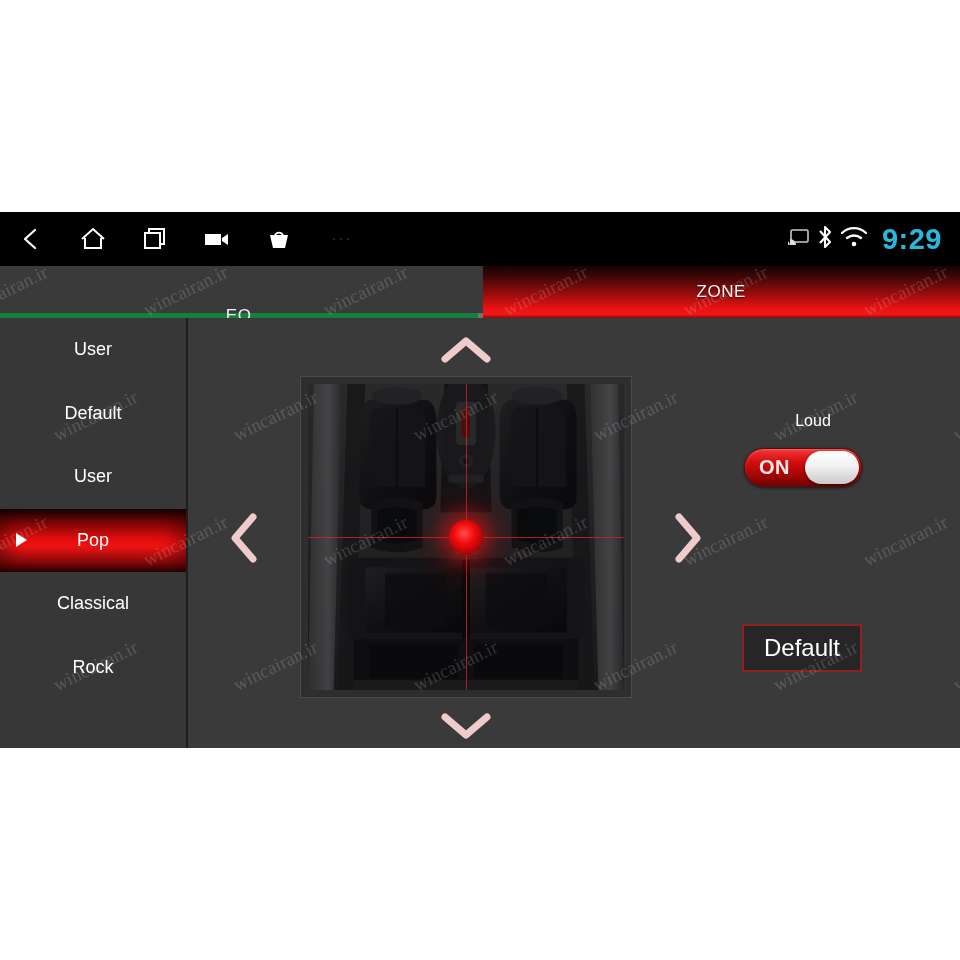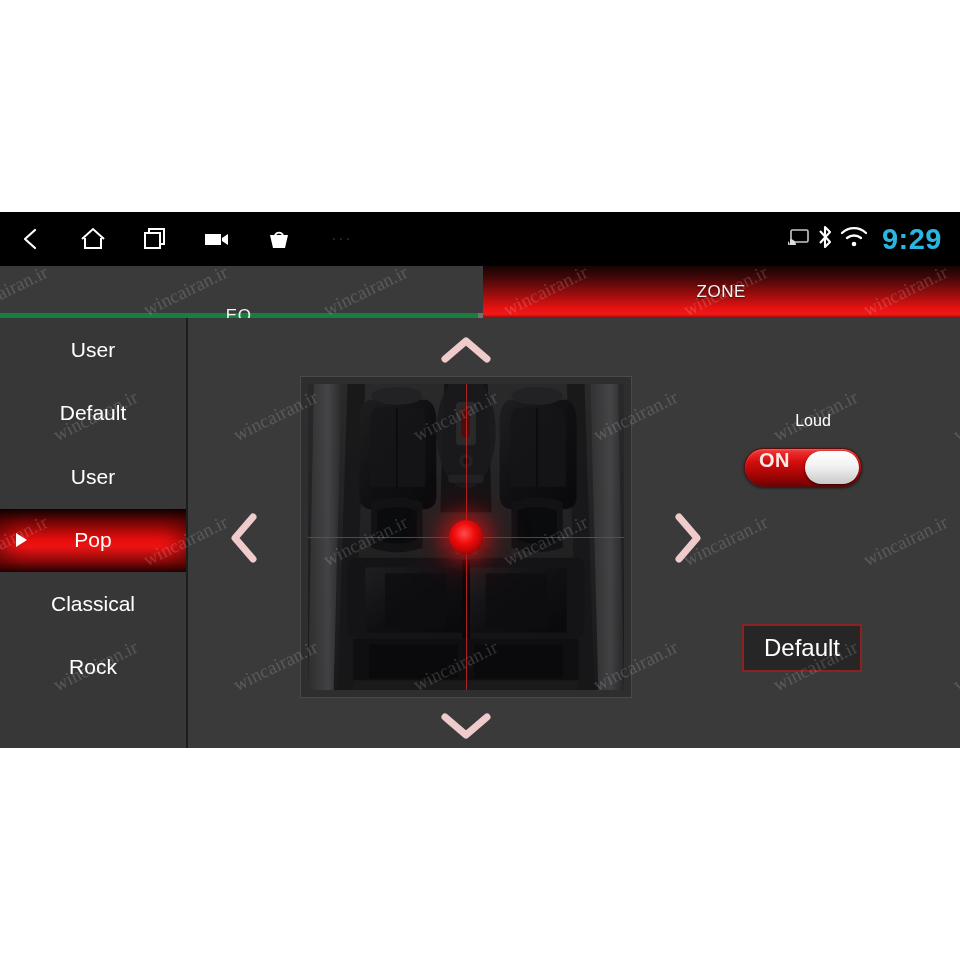--- a/index.html
+++ b/index.html
@@ -107,21 +107,21 @@
     box-sizing: border-box;
     position: relative;
   }
   .preset {
     height: 63.5px;
     display: flex;
     align-items: center;
     justify-content: center;
     position: relative;
     color: #ffffff;
-    font-size: 21px;
+    font-size: 18px;
   }
   .preset.selected {
     background: linear-gradient(to bottom, #1a0202 0%, #7c0606 18%, #e60d0d 48%, #ef1414 60%, #9c0909 85%, #3a0303 100%);
     box-shadow: inset 0 0 22px 6px rgba(0,0,0,.45);
   }
   .preset .arrow {
     position: absolute;
     left: 16px;
     width: 0; height: 0;
     border-left: 11px solid #ffffff;
@@ -229,21 +229,21 @@
     left: 556px;
     top: 130px;
     width: 118px;
     height: 39px;
     border-radius: 20px;
     background: linear-gradient(to bottom, #f23838 0%, #d40d0d 35%, #9d0404 75%, #6d0202 100%);
     border: 1px solid #5a0b0b;
     box-shadow: inset 0 1px 2px rgba(255,255,255,.22), 0 1px 3px rgba(0,0,0,.6);
     box-sizing: border-box;
     display: flex;
-    align-items: flex-start;
+    align-items: center;
   }
   .toggle-text {
     color: #fdeaea;
     font-size: 20px;
     font-weight: bold;
     margin-left: 14px;
     letter-spacing: 0.5px;
   }
   .toggle-knob {
     position: absolute;

